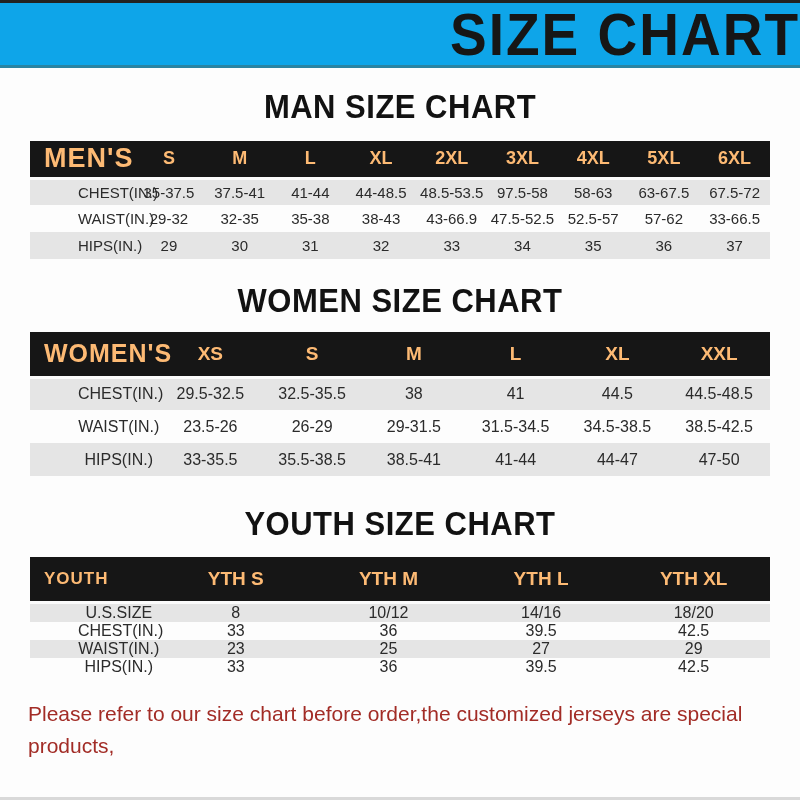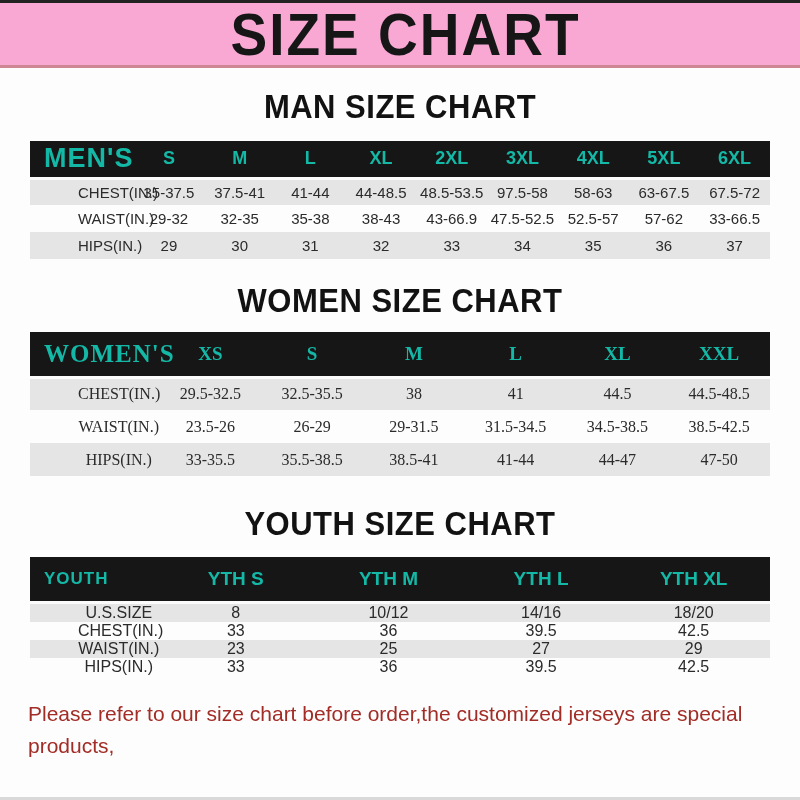--- a/index.html
+++ b/index.html
@@ -6,48 +6,48 @@
   html, body { width: 800px; background: #ffffff; }
   body { font-family: "Liberation Sans", sans-serif; }
   .page {
     width: 800px; height: 800px; background: #fdfdfd;
     display: flex; flex-direction: column; overflow: hidden;
     border-bottom: 3px solid #d9d9d9;
   }
 
   
   .banner {
-    height: 68px; flex: 0 0 68px; background: #f9a8d4;
+    height: 68px; flex: 0 0 68px; background: #0ea5e9;
     border-top: 3px solid #222222;
     box-shadow: inset 0 -3px 0 rgba(110, 55, 0, 0.30);
-    display: flex; align-items: center; justify-content: center; padding-left: 11px;
+    display: flex; align-items: center; justify-content: flex-end; padding-left: 11px;
   }
   .banner-title {
     font-size: 55px; font-weight: 800; color: #161616;
     letter-spacing: 2px; transform: scaleY(1.08);
     line-height: 1;
   }
 
   
   .section-title {
     text-align: center; font-size: 31px; font-weight: 800;
     color: #121212; letter-spacing: 0.5px; transform: scaleY(1.05);
   }
   .title-man   { margin-top: 22px; }
   .title-women { margin-top: 24px; }
   .title-youth { margin-top: 30px; }
 
   
   .table-wrap { width: 740px; margin: 0 auto; }
   .wrap-0 { margin-top: 15px; }
-  .wrap-1 { margin-top: 13px; font-family: Liberation Serif, serif; }
+  .wrap-1 { margin-top: 13px; }
   .wrap-2 { margin-top: 15px; }
   table.size-table { width: 100%; border-collapse: collapse; table-layout: fixed; }
   table.size-table thead th {
-    background: #161616; color: #14b8a6; font-weight: 700;
+    background: #161616; color: #fdba74; font-weight: 700;
     border-bottom: 3px solid #fbfbfb;
     margin-left: 24px;
   }
   table.size-table thead th.corner {
     text-align: left; padding-left: 14px; letter-spacing: 1px;
   }
   table.size-table td {
     text-align: center; color: #2b2b2b; font-weight: 400;
   }
   table.size-table td.row-label { font-weight: 400; padding-left: 48px; }

